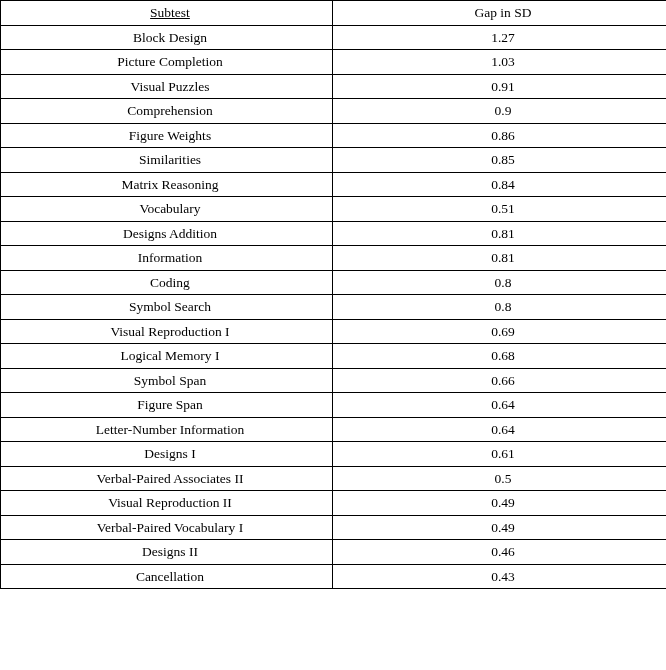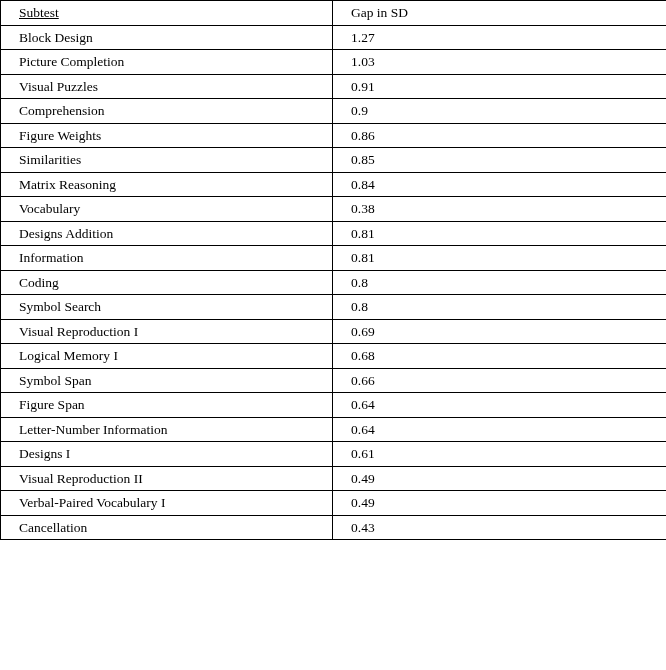--- a/index.html
+++ b/index.html
@@ -23,22 +23,22 @@
     width: 666px;
     table-layout: fixed;
     font-size: 13.5px;
     line-height: 1.15;
   }
   table.data-table col.col-subtest { width: 332px; }
   table.data-table col.col-gap { width: 334px; }
   table.data-table th,
   table.data-table td {
     border: 1px solid #000000;
-    padding: 4px 5px 4px 18px;
-    text-align: left;
+    padding: 4px 5px 4px 12px;
+    text-align: center;
     vertical-align: middle;
     font-weight: normal;
     height: 17.4px;
     box-sizing: border-box;
     white-space: nowrap;
     overflow: hidden;
   }
   table.data-table thead th {
     font-weight: normal;
   }
@@ -89,21 +89,21 @@
       <tr>
         <td>Similarities</td>
         <td>0.85</td>
       </tr>
       <tr>
         <td>Matrix Reasoning</td>
         <td>0.84</td>
       </tr>
       <tr>
         <td>Vocabulary</td>
-        <td>0.38</td>
+        <td>0.51</td>
       </tr>
       <tr>
         <td>Designs Addition</td>
         <td>0.81</td>
       </tr>
       <tr>
         <td>Information</td>
         <td>0.81</td>
       </tr>
       <tr>
@@ -132,26 +132,34 @@
       </tr>
       <tr>
         <td>Letter-Number Information</td>
         <td>0.64</td>
       </tr>
       <tr>
         <td>Designs I</td>
         <td>0.61</td>
       </tr>
       <tr>
+        <td>Verbal-Paired Associates II</td>
+        <td>0.5</td>
+      </tr>
+      <tr>
         <td>Visual Reproduction II</td>
         <td>0.49</td>
       </tr>
       <tr>
         <td>Verbal-Paired Vocabulary I</td>
         <td>0.49</td>
+      </tr>
+      <tr>
+        <td>Designs II</td>
+        <td>0.46</td>
       </tr>
       <tr>
         <td>Cancellation</td>
         <td>0.43</td>
       </tr>
     </tbody>
   </table>
 </div>
 
 </body></html>

